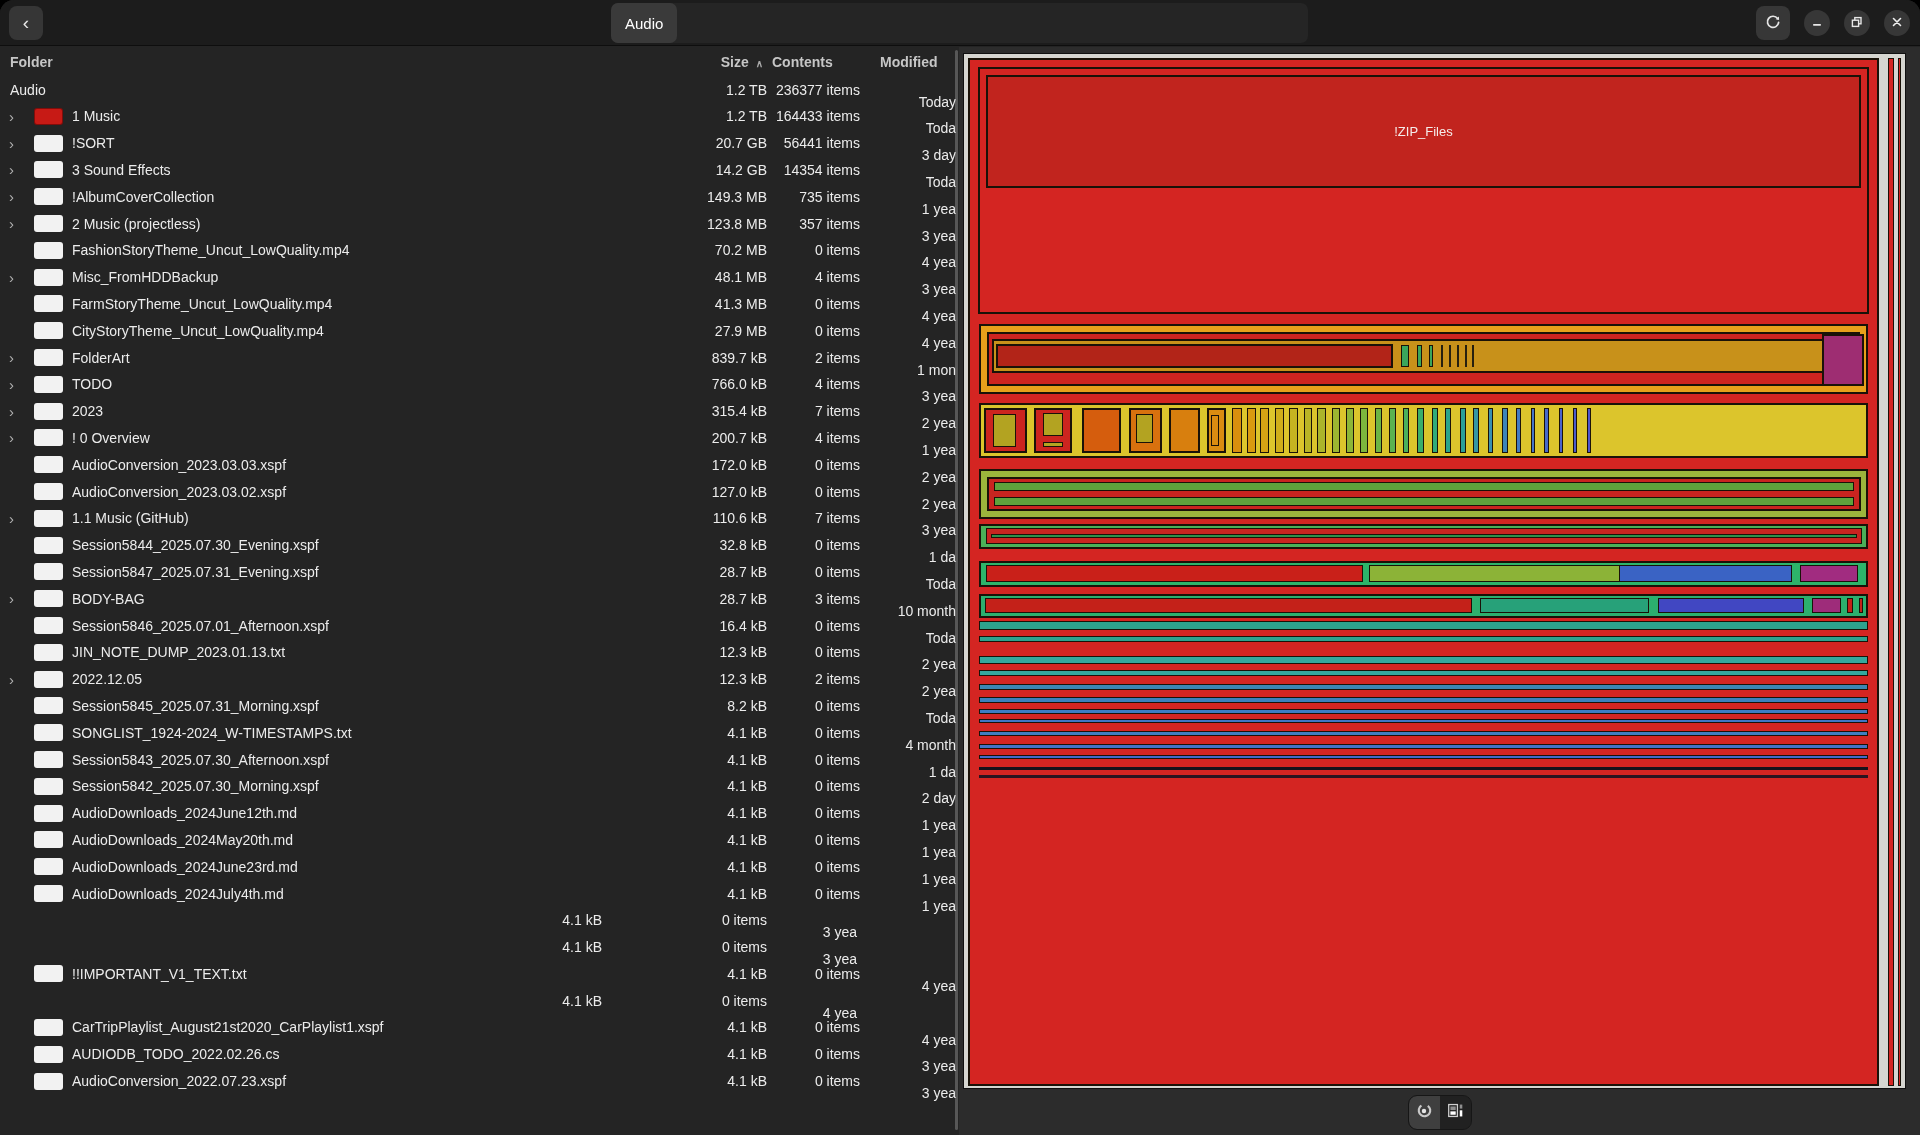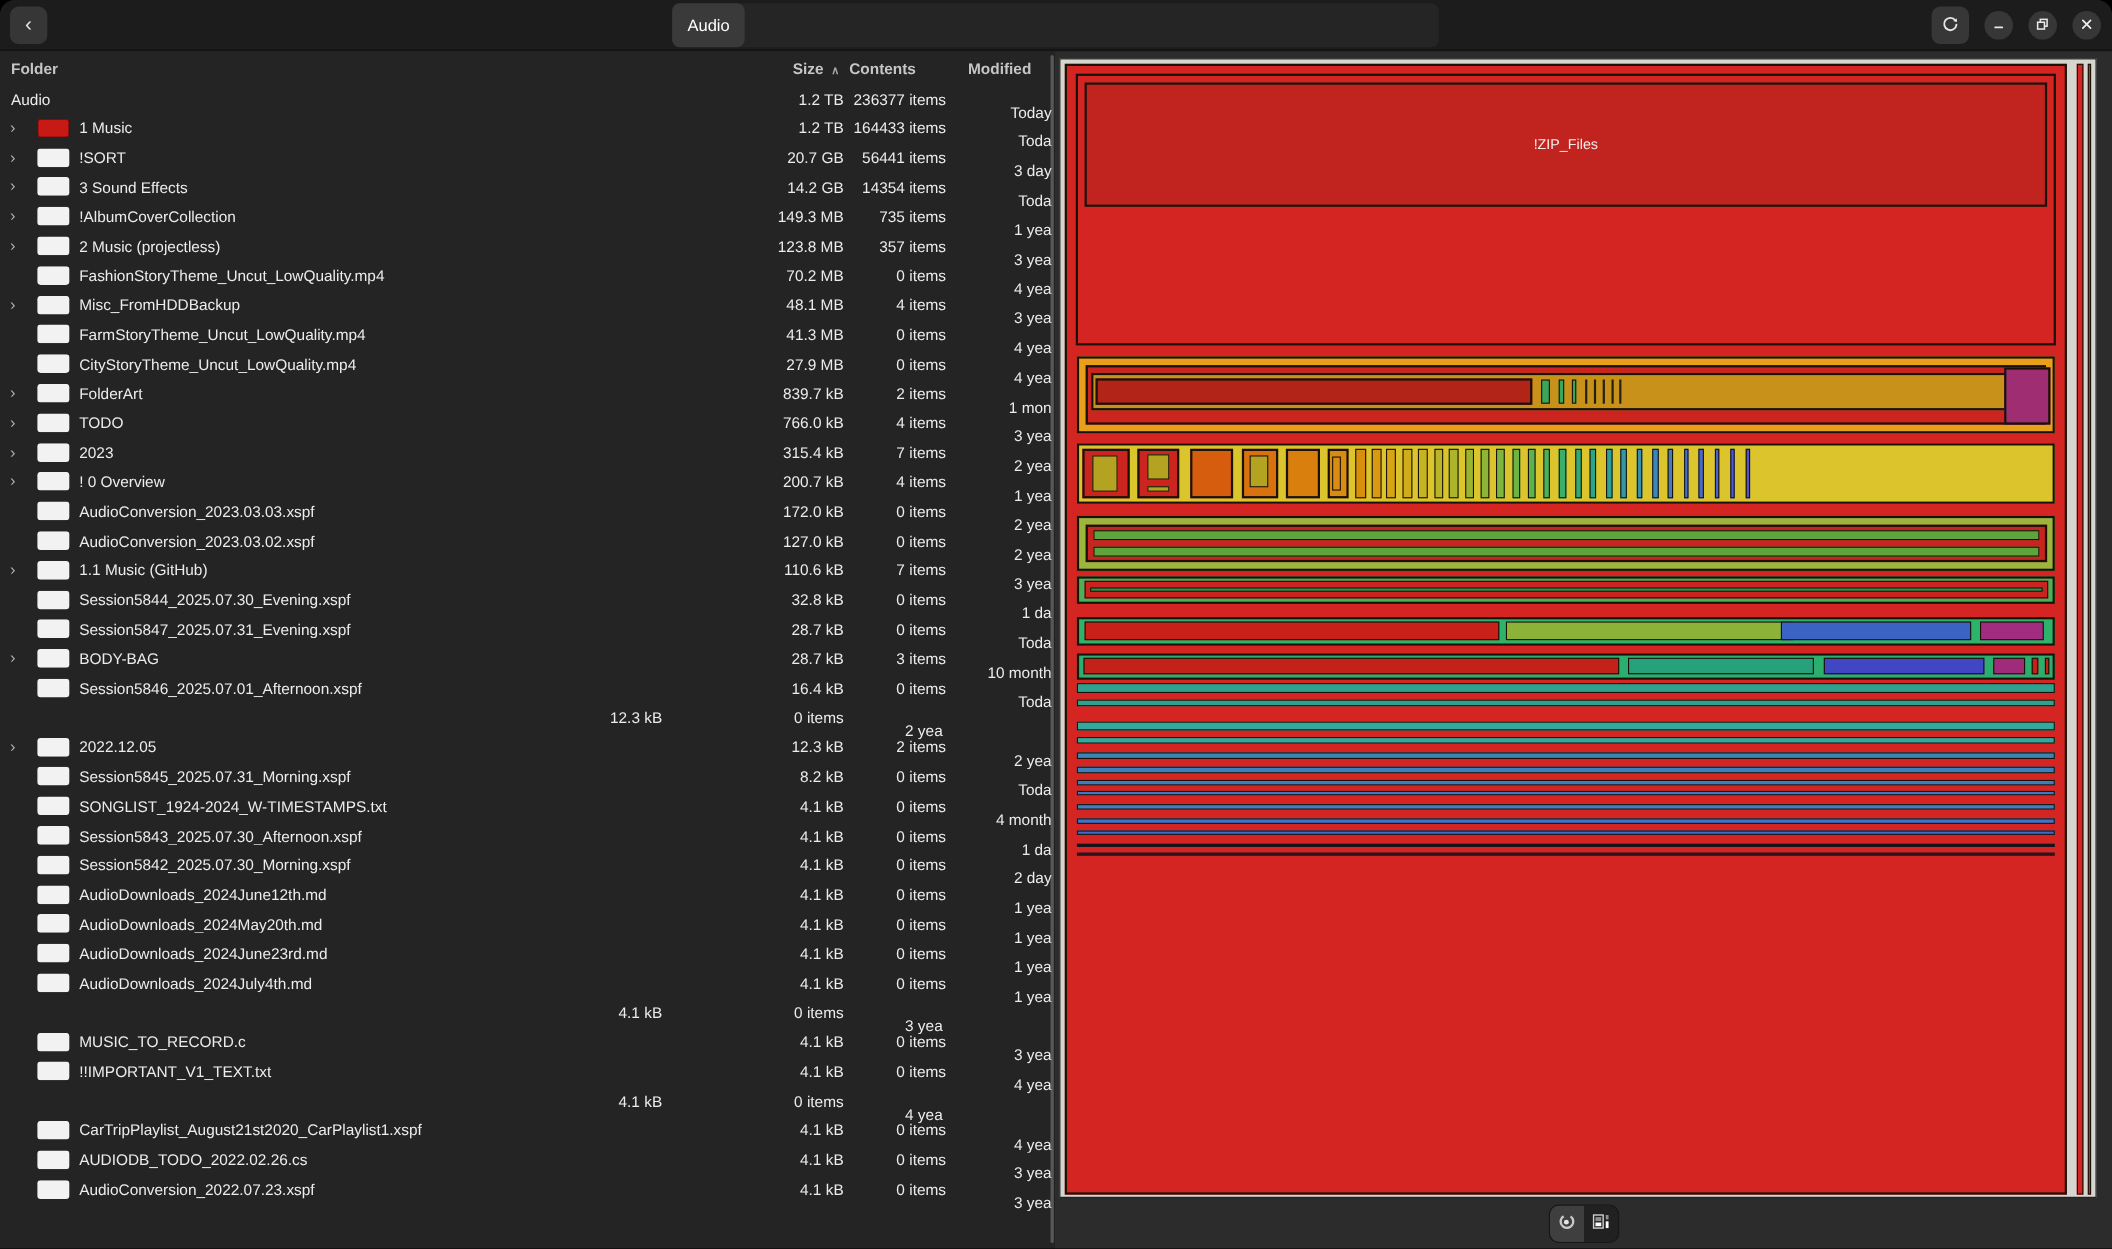--- a/index.html
+++ b/index.html
@@ -325,20 +325,25 @@
           <div class="folder-cell">
             <span class="chevron" style="visibility: hidden;">›</span>
             <span class="ficon"></span>
             <span>Session5846_2025.07.01_Afternoon.xspf</span>
           </div>
           <div class="cell num">16.4 kB</div>
           <div class="cell num">0 items</div>
           <div class="cell num mod">Toda</div>
         </div>
         <div class="grid-row row">
+          <div class="folder-cell">
+            <span class="chevron" style="visibility: hidden;">›</span>
+            <span class="ficon"></span>
+            <span>JIN_NOTE_DUMP_2023.01.13.txt</span>
+          </div>
           <div class="cell num">12.3 kB</div>
           <div class="cell num">0 items</div>
           <div class="cell num mod">2 yea</div>
         </div>
         <div class="grid-row row">
           <div class="folder-cell">
             <span class="chevron">›</span>
             <span class="ficon"></span>
             <span>2022.12.05</span>
           </div>
@@ -425,25 +430,20 @@
           <div class="cell num">4.1 kB</div>
           <div class="cell num">0 items</div>
           <div class="cell num mod">1 yea</div>
         </div>
         <div class="grid-row row">
           <div class="cell num">4.1 kB</div>
           <div class="cell num">0 items</div>
           <div class="cell num mod">3 yea</div>
         </div>
         <div class="grid-row row">
-          <div class="folder-cell">
-            <span class="chevron" style="visibility: hidden;">›</span>
-            <span class="ficon"></span>
-            <span>MUSIC_TO_RECORD.c</span>
-          </div>
           <div class="cell num">4.1 kB</div>
           <div class="cell num">0 items</div>
           <div class="cell num mod">3 yea</div>
         </div>
         <div class="grid-row row">
           <div class="folder-cell">
             <span class="chevron" style="visibility: hidden;">›</span>
             <span class="ficon"></span>
             <span>!!IMPORTANT_V1_TEXT.txt</span>
           </div>

